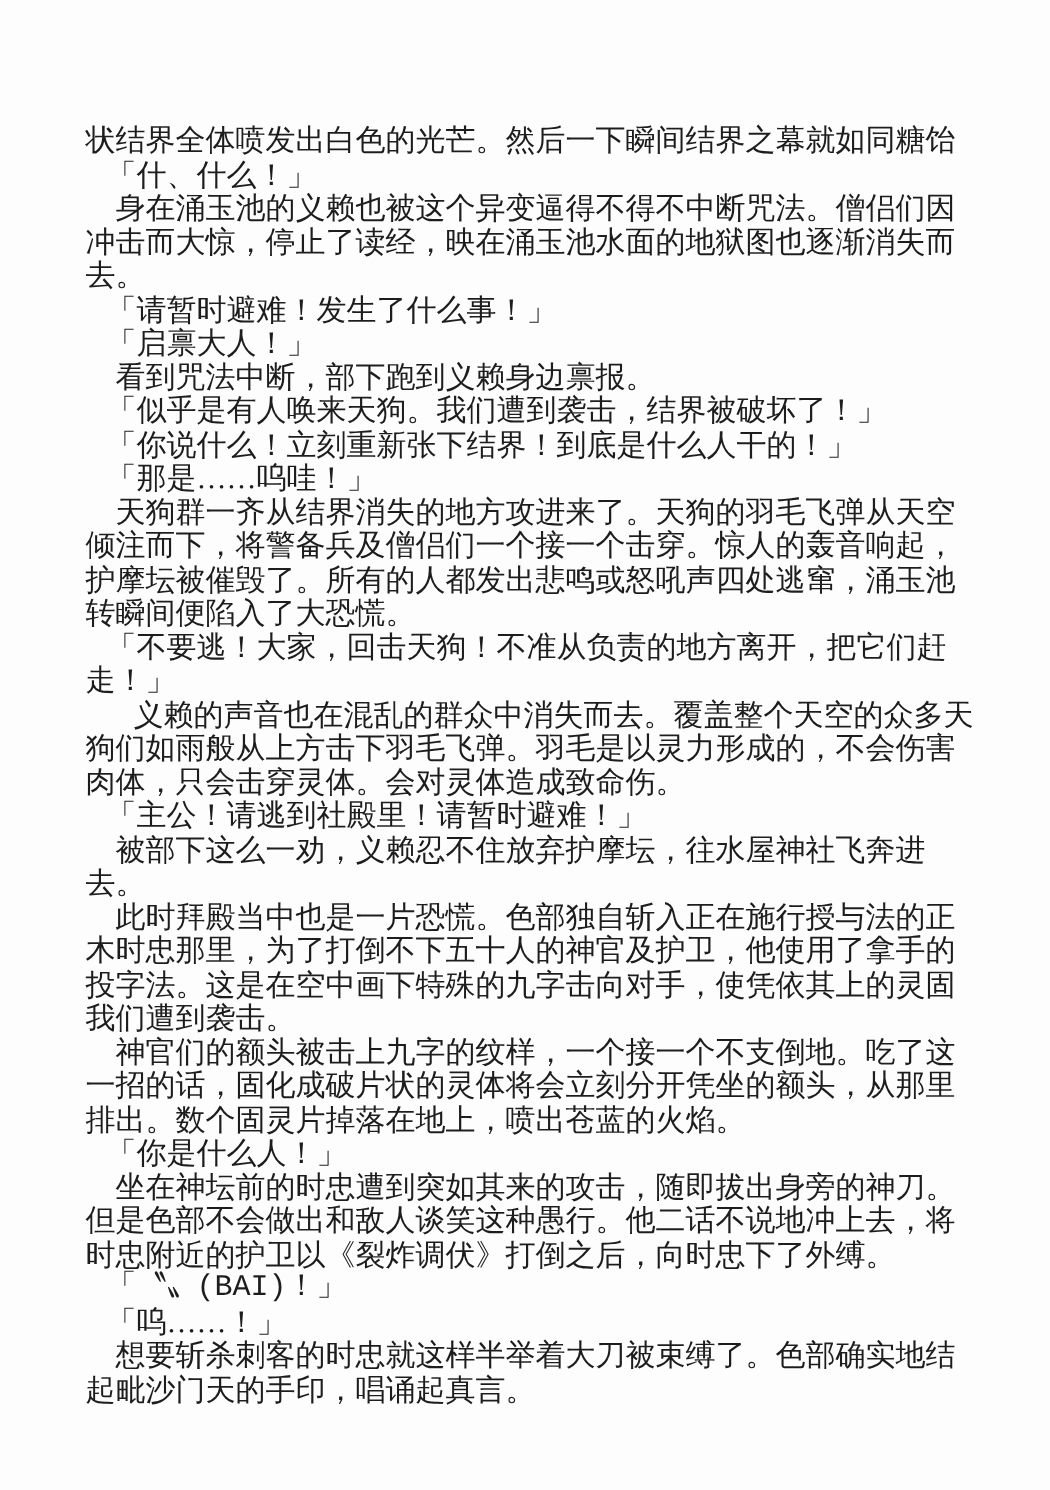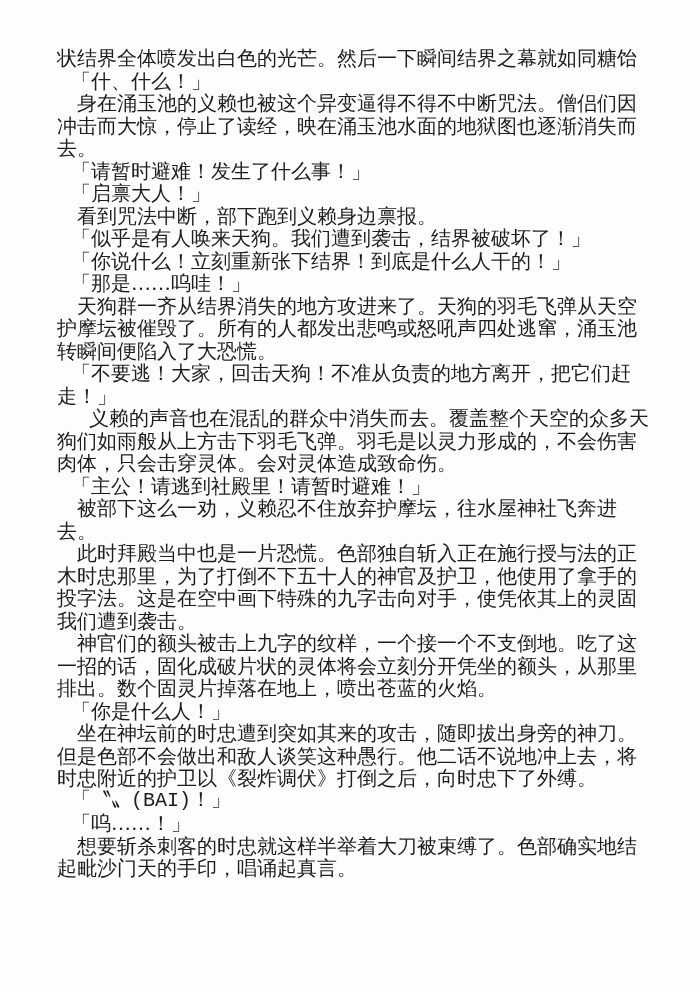--- a/index.html
+++ b/index.html
@@ -34,32 +34,33 @@
   .text-line {
     white-space: pre;
     height: 22.5px;
   }
 </style>
 </head>
 <body style="background: rgb(253, 253, 253);">
 
 <main class="page">
   <div class="text-block" id="text-block" style="color: rgb(29, 29, 29);">
-      <div class="text-line" style="padding-left: 0em;">状结界全体喷发出白色的光芒。然后一下瞬间结界之幕就如同糖饴</div>
+      <div class="text-line" style="padding-left: 0em; margin-top: 36px;">状结界全体喷发出白色的光芒。然后一下瞬间结界之幕就如同糖饴</div>
       <div class="text-line" style="padding-left: 0.7em;">「什、什么！」</div>
       <div class="text-line" style="padding-left: 1em;">身在涌玉池的义赖也被这个异变逼得不得不中断咒法。僧侣们因</div>
       <div class="text-line" style="padding-left: 0em;">冲击而大惊，停止了读经，映在涌玉池水面的地狱图也逐渐消失而</div>
       <div class="text-line" style="padding-left: 0em;">去。</div>
       <div class="text-line" style="padding-left: 0.7em;">「请暂时避难！发生了什么事！」</div>
       <div class="text-line" style="padding-left: 0.7em;">「启禀大人！」</div>
       <div class="text-line" style="padding-left: 1em;">看到咒法中断，部下跑到义赖身边禀报。</div>
       <div class="text-line" style="padding-left: 0.7em;">「似乎是有人唤来天狗。我们遭到袭击，结界被破坏了！」</div>
       <div class="text-line" style="padding-left: 0.7em;">「你说什么！立刻重新张下结界！到底是什么人干的！」</div>
       <div class="text-line" style="padding-left: 0.7em;">「那是……呜哇！」</div>
       <div class="text-line" style="padding-left: 1em;">天狗群一齐从结界消失的地方攻进来了。天狗的羽毛飞弹从天空</div>
+      <div class="text-line" style="padding-left: 0em;">倾注而下，将警备兵及僧侣们一个接一个击穿。惊人的轰音响起，</div>
       <div class="text-line" style="padding-left: 0em;">护摩坛被催毁了。所有的人都发出悲鸣或怒吼声四处逃窜，涌玉池</div>
       <div class="text-line" style="padding-left: 0em;">转瞬间便陷入了大恐慌。</div>
       <div class="text-line" style="padding-left: 0.7em;">「不要逃！大家，回击天狗！不准从负责的地方离开，把它们赶</div>
       <div class="text-line" style="padding-left: 0em;">走！」</div>
       <div class="text-line" style="padding-left: 1em; text-align: center;">义赖的声音也在混乱的群众中消失而去。覆盖整个天空的众多天</div>
       <div class="text-line" style="padding-left: 0em;">狗们如雨般从上方击下羽毛飞弹。羽毛是以灵力形成的，不会伤害</div>
       <div class="text-line" style="padding-left: 0em;">肉体，只会击穿灵体。会对灵体造成致命伤。</div>
       <div class="text-line" style="padding-left: 0.7em;">「主公！请逃到社殿里！请暂时避难！」</div>
       <div class="text-line" style="padding-left: 1em;">被部下这么一劝，义赖忍不住放弃护摩坛，往水屋神社飞奔进</div>
       <div class="text-line" style="padding-left: 0em;">去。</div>

